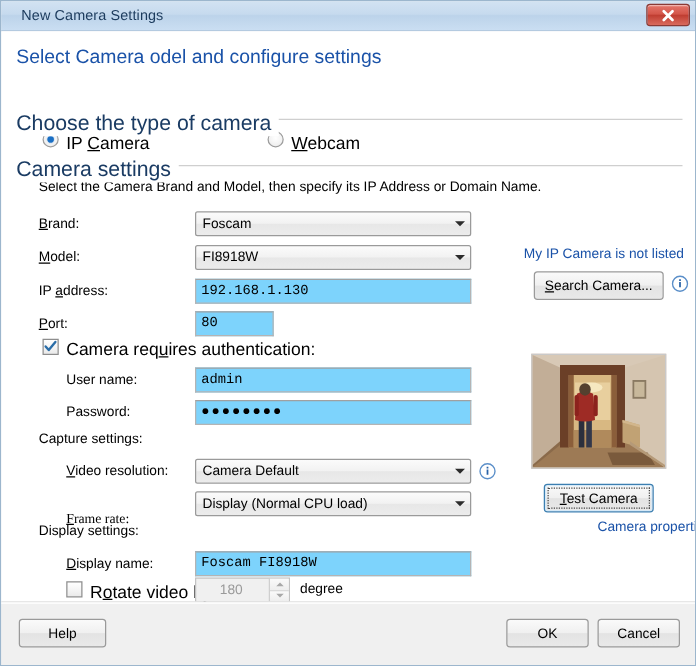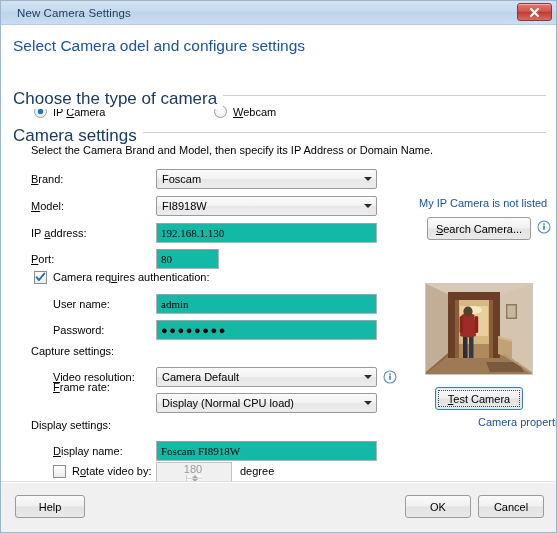--- a/index.html
+++ b/index.html
@@ -109,25 +109,25 @@
     white-space: nowrap;
   }
   .field-label u, .static-text u, .lbl u { text-decoration: underline; }
 
   
   .textbox {
     position: absolute;
     box-sizing: border-box;
     border: 1px solid #b4b4b4;
     border-top-color: #a0a0a0;
-    background: #14b8a6;
+    background: #7dd3fc;
     height: 20px;
     line-height: 18px;
     font-size: 11px;
-    font-family: Liberation Serif, serif;
+    font-family: Liberation Mono, monospace;
     padding: 0 4px;
     color: #000;
     white-space: nowrap;
     overflow: hidden;
   }
   .textbox.pw {
     letter-spacing: 1.6px;
     font-size: 11px;
     line-height: 19px;
   }
@@ -191,21 +191,21 @@
   .radio .dot {
     position: absolute;
     left: 3px; top: 3px;
     width: 5px; height: 5px;
     border-radius: 50%;
     background: #1a6fc4;
     box-shadow: 0 0 1px #1a6fc4;
   }
   .lbl {
     position: absolute;
-    font-size: 11px;
+    font-size: 14px;
     color: #000;
     white-space: nowrap;
     cursor: default;
   }
 
   
   .btn {
     position: absolute;
     box-sizing: border-box;
     height: 23px;
@@ -250,21 +250,20 @@
 
   
   .spinner {
     position: absolute;
     box-sizing: border-box;
     height: 20px;
     border: 1px solid #c3c3c3;
     background: #f0f0f0;
     display: flex;
     align-items: center;
-    flex-direction: column;
   }
   .spinner .spin-val {
     flex: 1;
     text-align: center;
     font-size: 11px;
     color: #9a9a9a;
     padding-right: 2px;
   }
   .spinner .spin-btns {
     width: 15px;
@@ -407,21 +406,21 @@
         </span>
     </div>
     <div class="info-icon" style="left:382px; top:345px;">
       <svg width="14" height="14" viewBox="0 0 14 14" aria-hidden="true">
         <circle cx="7" cy="7" r="6" fill="#ffffff" stroke="#5b8fc9" stroke-width="1.1"></circle>
         <rect x="6.3" y="5.6" width="1.4" height="4.2" fill="#2a63a8"></rect>
         <rect x="6.3" y="3.4" width="1.4" height="1.4" fill="#2a63a8"></rect>
       </svg>
     </div>
 
-    <div class="field-label" style="left:52px; top:356px;"><u>F</u>rame rate:</div>
+    <div class="field-label" style="left:52px; top:384px;font-family:Liberation Serif, serif;"><u>F</u>rame rate:</div>
     <div class="combo" style="left:155px; top:368px; width:221px;">
       <span class="combo-value">Display (Normal CPU load)</span>
       <span class="combo-arrow">
           <i class="arrow-tri"></i>
         </span>
     </div>
 
     <div class="static-text" style="left:30px; top:394px;">Display settings:</div>
 
     <div class="field-label" style="left:52px; top:420px;"><u>D</u>isplay name:</div>

